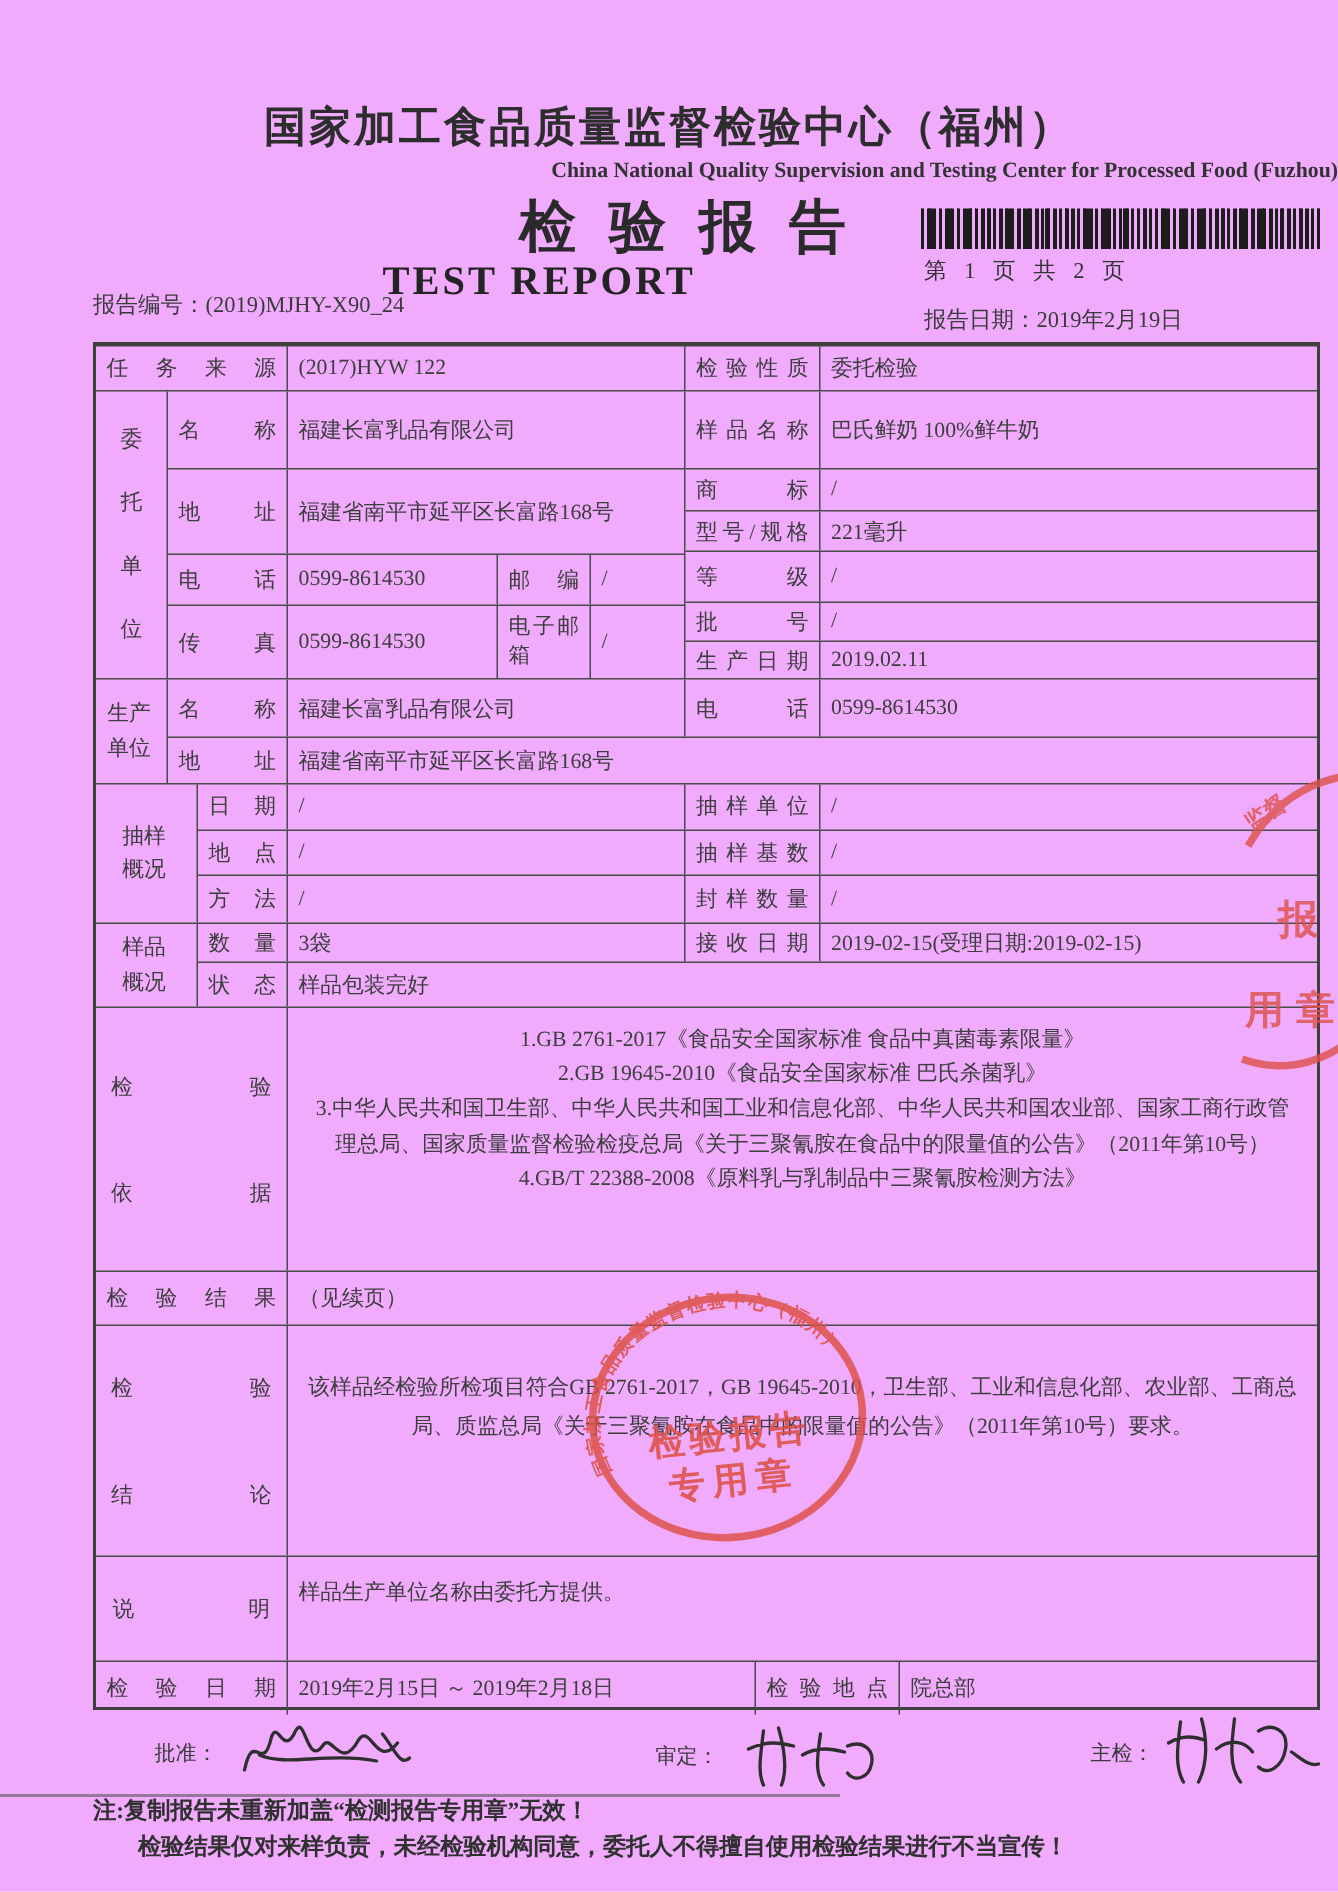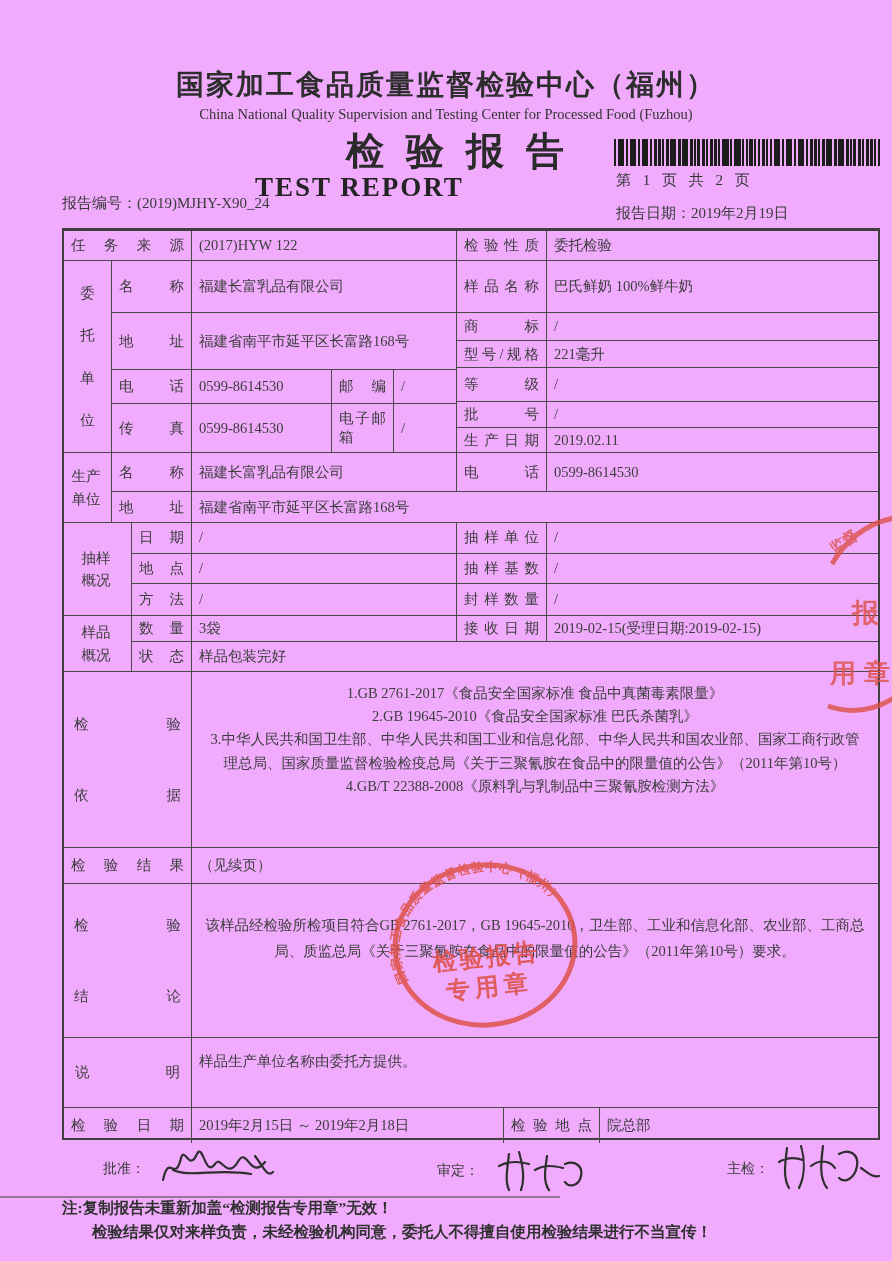--- a/index.html
+++ b/index.html
@@ -2,22 +2,22 @@
 <html><head>
 <meta charset="utf-8">
 <style>
   * { margin:0; padding:0; box-sizing:border-box; }
   body { background:#ffffff; font-family:"Liberation Serif","DejaVu Serif",serif; }
   .page { position:relative; width:892px; height:1261px; background:#f0abfc; overflow:hidden; color:#3d3d3d; }
 
   
   .title-cn { position:absolute; top:66px; left:0; right:0; text-align:center;
               font-size:28px; font-weight:700; letter-spacing:2px; color:#2d2d2d; }
-  .title-en { position:absolute; top:106px; left:0; right:0; text-align:center;
-              font-size:14.5px; font-weight:400; color:#333; }
+  .title-en { position:absolute; top:106px; left:0; right:0; text-align:right;
+              font-size:14.5px; font-weight:700; color:#333; }
   .report-title-cn { position:absolute; top:126px; left:255px; width:400px; text-align:center;
               font-size:38px; font-weight:700; letter-spacing:22px; text-indent:22px; color:#2a2a2a; }
   .report-title-en { position:absolute; top:172px; left:255px; width:400px; text-align:left;
               font-size:27px; font-weight:700; letter-spacing:2px; color:#242424; }
   .barcode { position:absolute; top:139px; left:614px; width:266px; height:27px;
       background-image:
         repeating-linear-gradient(90deg,#1d1d1d 0 2px,rgba(0,0,0,0) 2px 4px),
         repeating-linear-gradient(90deg,#1d1d1d 0 1px,rgba(0,0,0,0) 1px 6px),
         repeating-linear-gradient(90deg,rgba(0,0,0,0) 0 5px,#1d1d1d 5px 8px,rgba(0,0,0,0) 8px 13px); }
   .page-info { position:absolute; top:171px; left:616px; font-size:15px; letter-spacing:4px; color:#333; }

